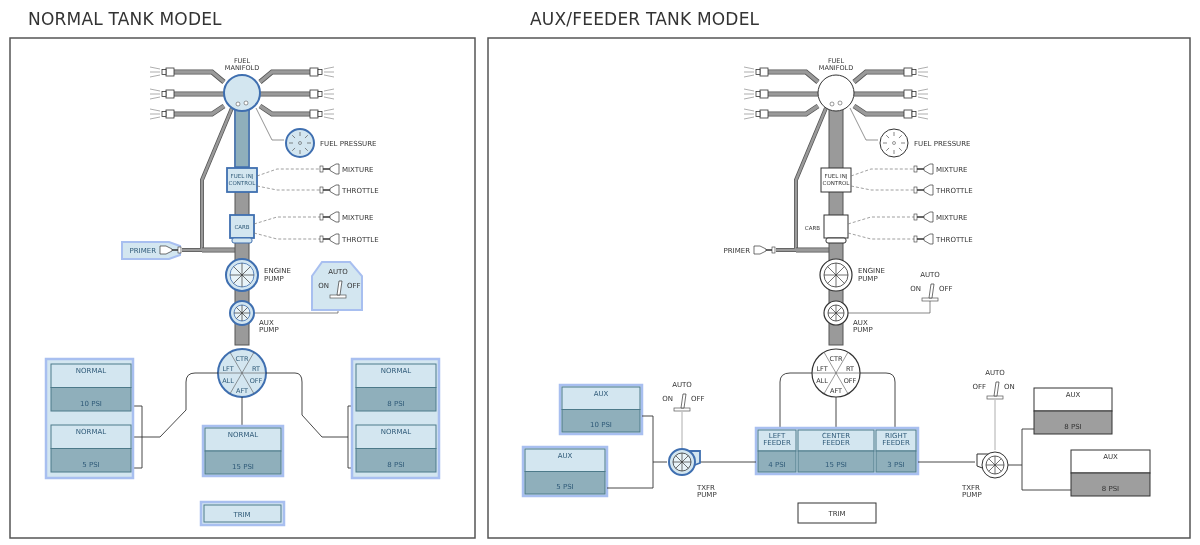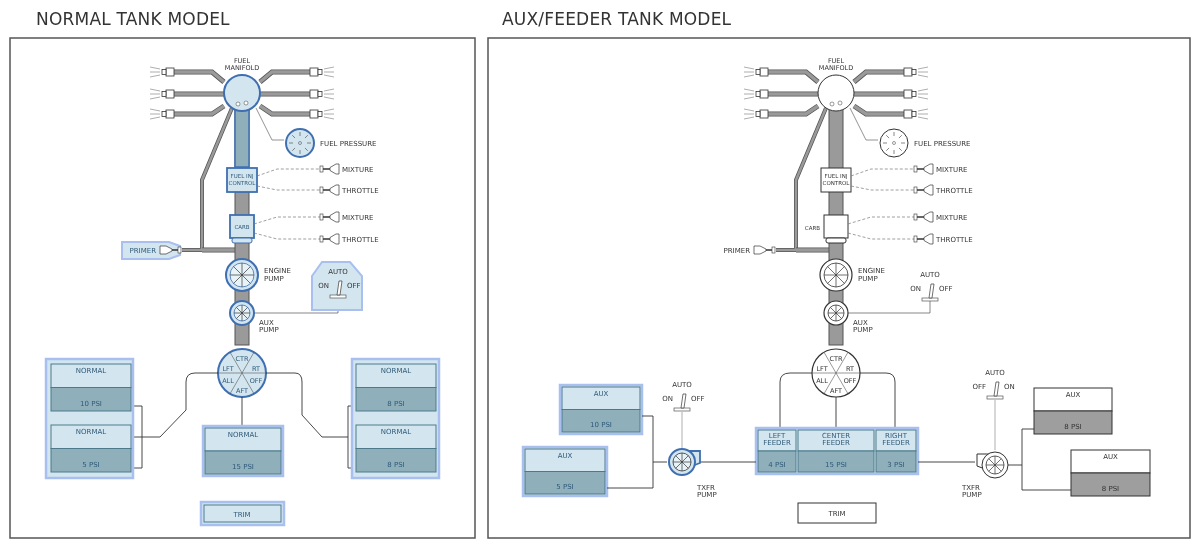--- a/index.html
+++ b/index.html
@@ -4,22 +4,22 @@
 <style>
   html,body{margin:0;padding:0;background:#fff;}
   body{width:1200px;height:545px;position:relative;overflow:hidden;font-family:"DejaVu Sans",sans-serif;}
   .title{position:absolute;top:9px;font-size:17px;color:#333;letter-spacing:0.2px;font-family:"DejaVu Sans",sans-serif;}
   svg text{font-family:"DejaVu Sans",sans-serif;}
   #svg{position:absolute;left:0;top:0;}
 </style>
 </head>
 <body>
 
-<div class="title" style="left:36px">NORMAL TANK MODEL</div>
-<div class="title" style="left:502px">AUX/FEEDER TANK MODEL</div>
+<div class="title" style="left:28px">NORMAL TANK MODEL</div>
+<div class="title" style="left:530px">AUX/FEEDER TANK MODEL</div>
 
 <svg id="svg" width="1200" height="545" viewBox="0 0 1200 545" xmlns="http://www.w3.org/2000/svg">
     <g>
       <rect x="10" y="38" width="465" height="500" fill="none" stroke="#555" stroke-width="1.5"></rect>
       <path d="M 254 313 L 338 313 L 338 296" stroke="#555" stroke-width="0.7" fill="none"></path>
       <g>
         <path d="M 224 82 L 212 72 L 174 72" stroke="#555555" stroke-width="5" fill="none"></path>
         <path d="M 224 82 L 212 72 L 174 72" stroke="#9a9a9a" stroke-width="3.5" fill="none"></path>
         <path d="M 260 82 L 272 72 L 310 72" stroke="#555555" stroke-width="5" fill="none"></path>
         <path d="M 260 82 L 272 72 L 310 72" stroke="#9a9a9a" stroke-width="3.5" fill="none"></path>

